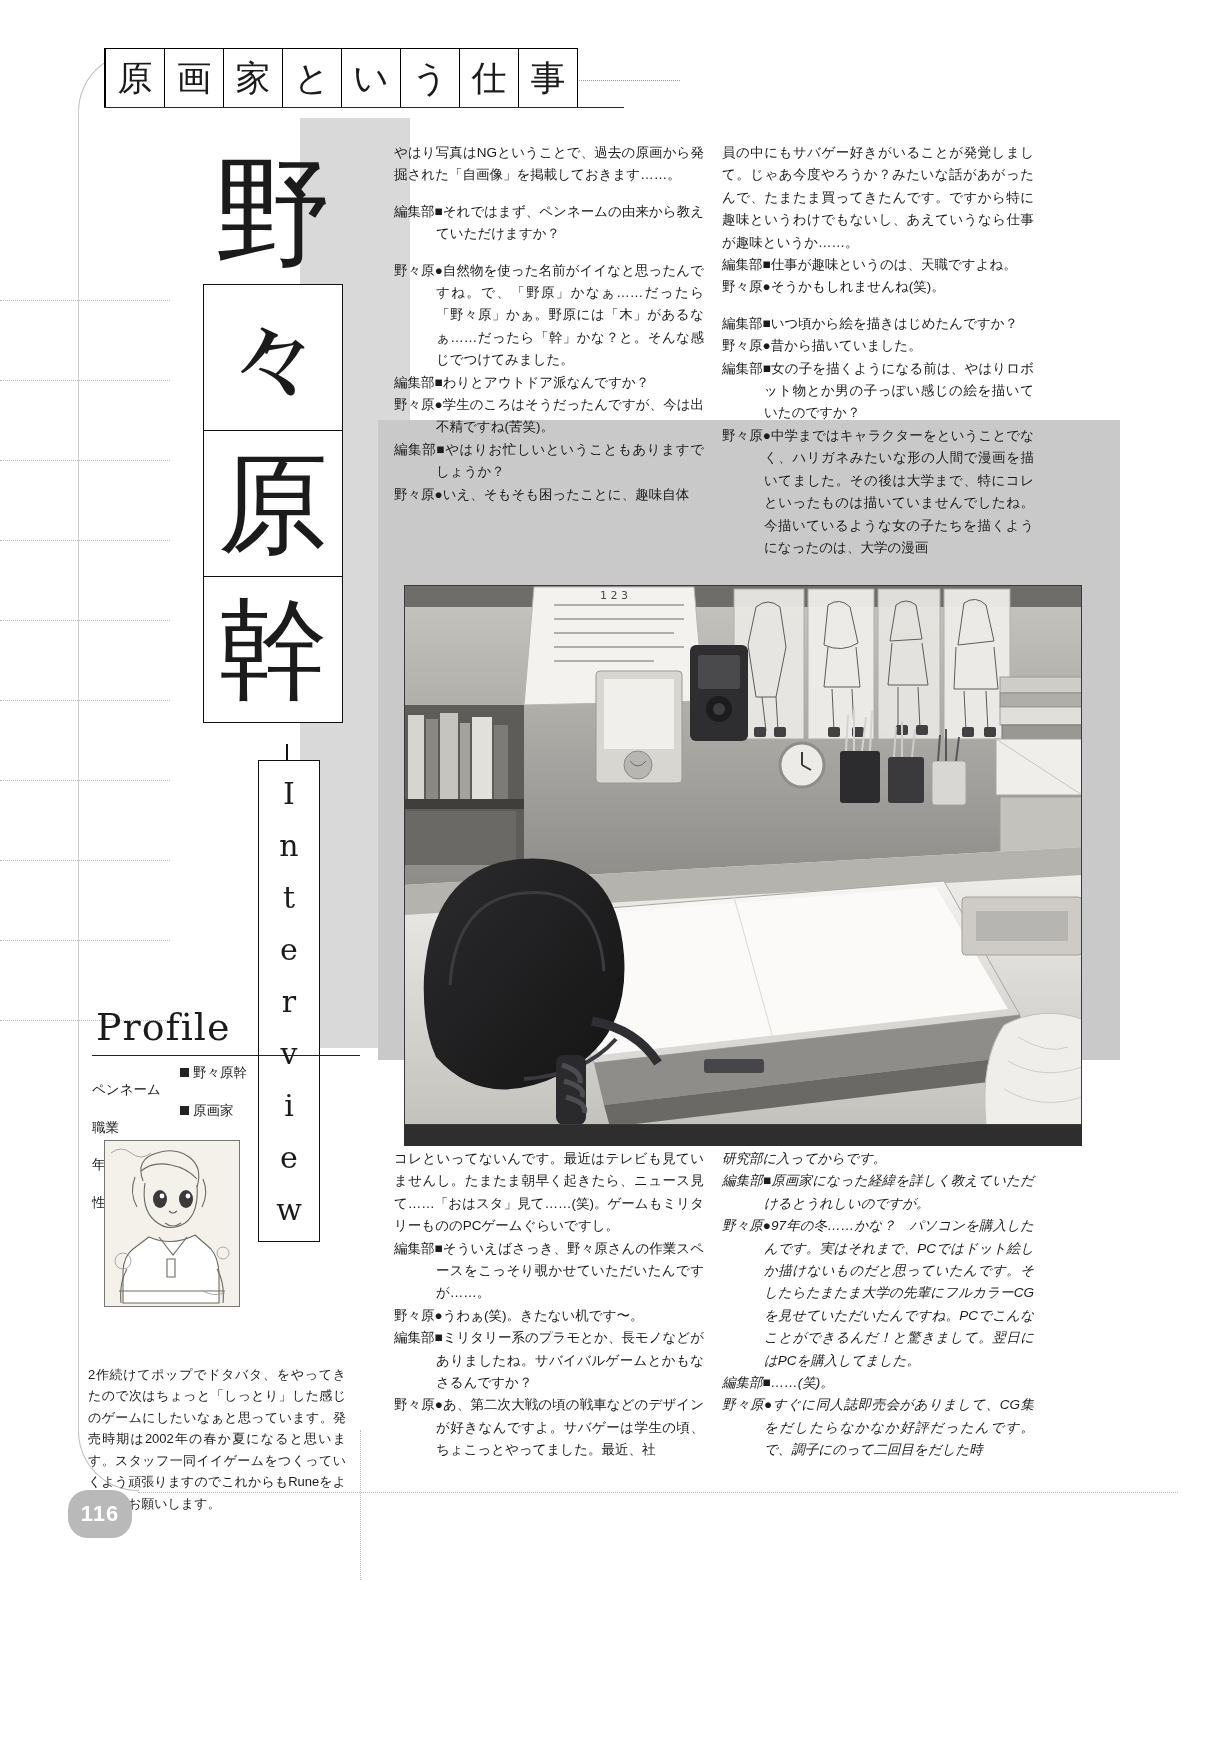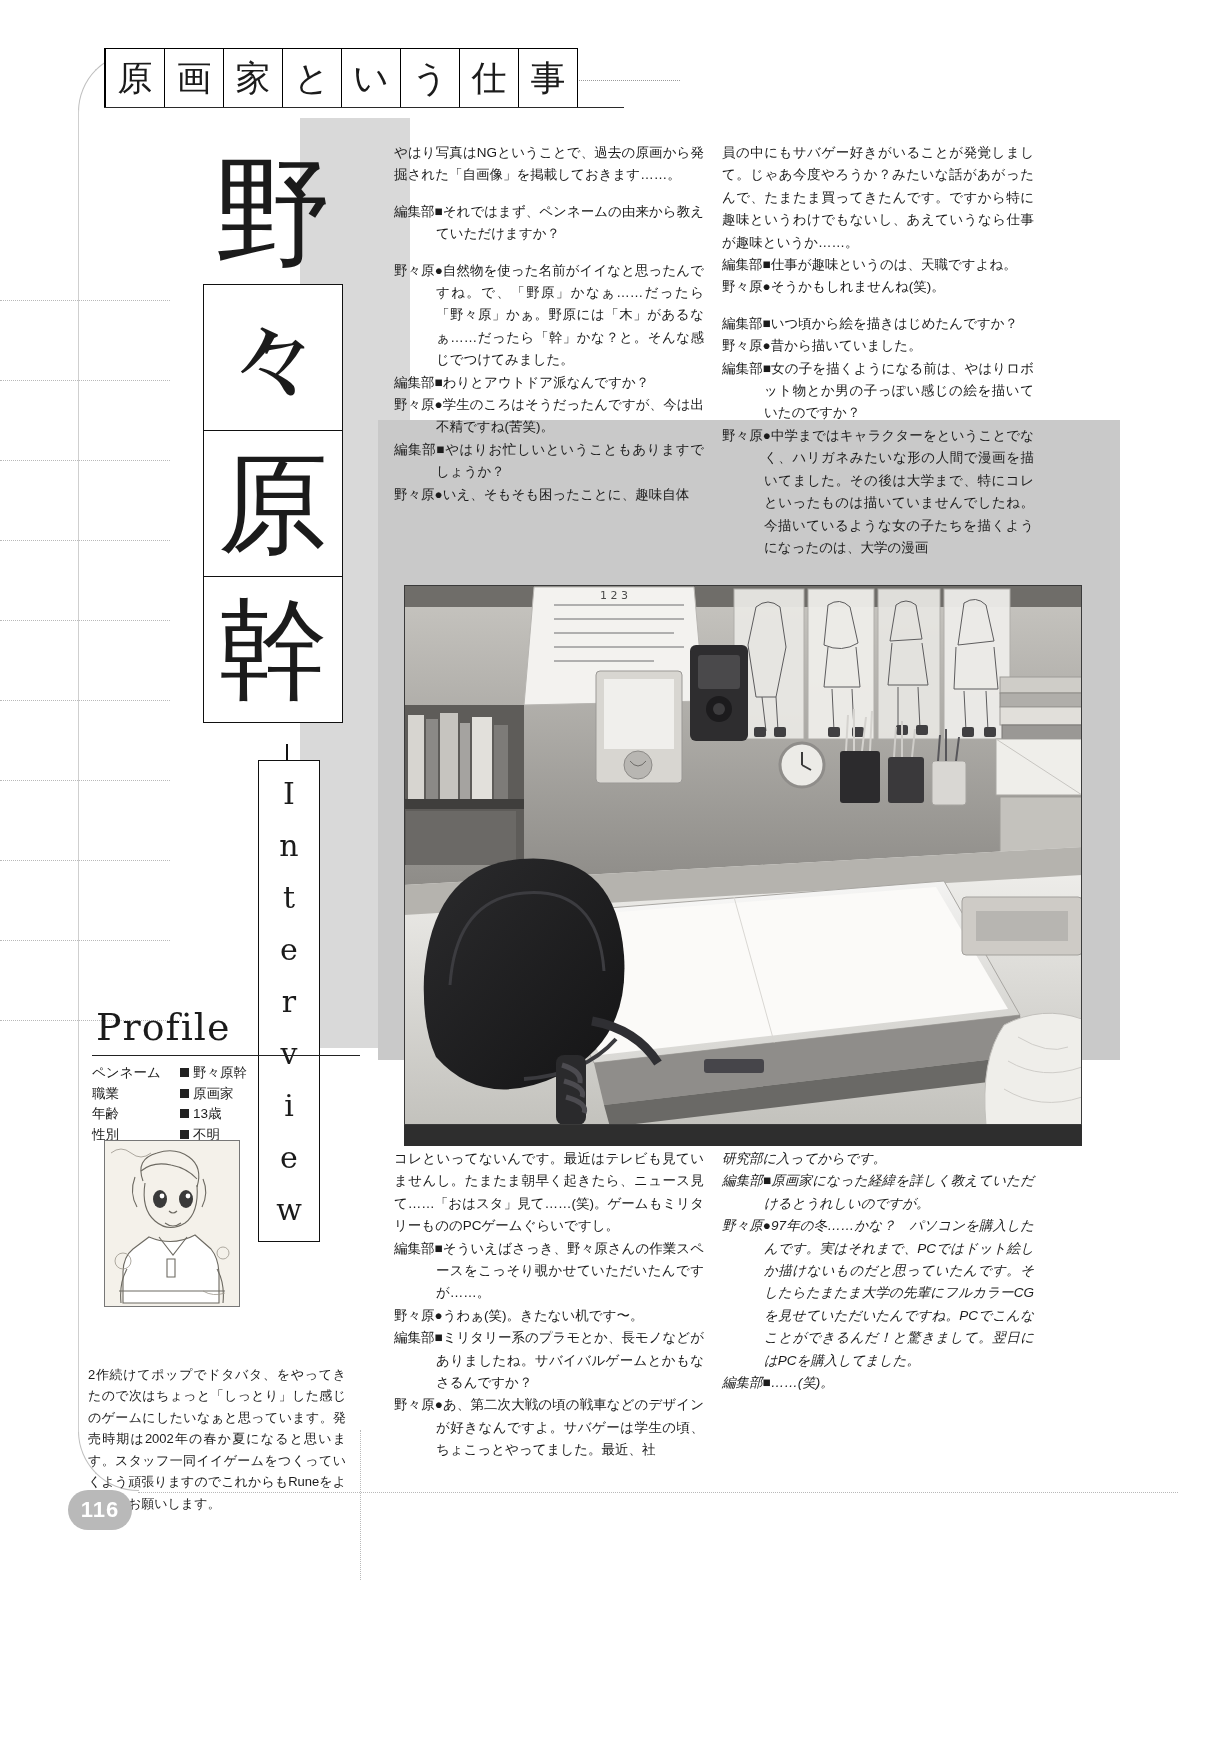--- a/index.html
+++ b/index.html
@@ -44,21 +44,21 @@
   .interview-col .ic{height:52px;display:flex;align-items:center;justify-content:center;
       font-family:"DejaVu Serif","Liberation Serif",serif;font-size:30px;}
   .interview-dot-top{position:absolute;left:286px;top:744px;width:2px;height:16px;background:#111;}
 
   
   .profile-title{position:absolute;left:96px;top:1005px;
       font-family:"DejaVu Serif","Liberation Serif",serif;font-size:38px;letter-spacing:1px;}
   .profile-rule{position:absolute;left:92px;top:1055px;width:268px;height:1px;background:#222;}
   .profile-list{position:absolute;left:92px;top:1063px;width:270px;font-size:13.5px;line-height:1.52;}
   .profile-list .row{display:flex;}
-  .profile-list .k{width:88px;}
+  .profile-list .k{width:88px;margin-top:17px;}
   .profile-list .v{flex:1;}
   .sq{display:inline-block;width:9px;height:9px;background:#222;margin-right:4px;}
 
   .sketch{position:absolute;left:104px;top:1140px;width:134px;height:165px;
       border:1px solid #777;background:#f3f0ea;overflow:hidden;}
   .sketch svg{display:block;}
 
   .profile-note{position:absolute;left:88px;top:1320px;width:258px;font-size:13px;line-height:1.65;
       text-align:justify;margin-top:44px;}
 
@@ -71,21 +71,21 @@
   #col-a{left:394px;top:142px;width:310px;}
   #col-b{left:722px;top:142px;width:312px;}
   #col-c{left:394px;top:1148px;width:310px;}
   #col-d{left:722px;top:1148px;width:312px;font-style:italic;}
 
   
   .photo{position:absolute;left:404px;top:585px;width:678px;height:561px;overflow:hidden;background:#2e2e2e;}
   .photo svg{display:block;}
 
   
-  .pagenum{position:absolute;left:68px;top:1490px;width:64px;height:40px;background:#b9b9b9;
+  .pagenum{position:absolute;left:68px;top:1490px;width:64px;height:48px;background:#b9b9b9;
       border-radius:20px;display:flex;align-items:center;justify-content:center;
       color:#fff;font-size:22px;font-weight:bold;letter-spacing:1px;}
 </style>
 </head>
 <body>
 
 <div class="corner-arc"></div>
 <div class="corner-arc-bl"></div>
 <div class="frame-line" style="left:78px;top:110px;width:1px;height:1322px;"></div>
 <div class="frame-line" style="left:137px;top:52px;width:1040px;height:0px;"></div>
@@ -230,20 +230,21 @@
   <p class="hang"><span>野々原●</span><span>うわぁ(笑)。きたない机です〜。</span></p>
   <p class="hang"><span>編集部■</span><span>ミリタリー系のプラモとか、長モノなどがありましたね。サバイバルゲームとかもなさるんですか？</span></p>
   <p class="hang"><span>野々原●</span><span>あ、第二次大戦の頃の戦車などのデザインが好きなんですよ。サバゲーは学生の頃、ちょこっとやってました。最近、社</span></p>
 </div>
 
 <div class="col" id="col-d">
   <p>研究部に入ってからです。</p>
   <p class="hang"><span>編集部■</span><span>原画家になった経緯を詳しく教えていただけるとうれしいのですが。</span></p>
   <p class="hang"><span>野々原●</span><span>97年の冬……かな？　パソコンを購入したんです。実はそれまで、PCではドット絵しか描けないものだと思っていたんです。そしたらたまたま大学の先輩にフルカラーCGを見せていただいたんですね。PCでこんなことができるんだ！と驚きまして。翌日にはPCを購入してました。</span></p>
   <p class="hang"><span>編集部■</span><span>……(笑)。</span></p>
+  <p class="hang"><span>野々原●</span><span>すぐに同人誌即売会がありまして、CG集をだしたらなかなか好評だったんです。で、調子にのって二回目をだした時</span></p>
 </div>
 
 <div class="photo">
   <svg width="678" height="540" viewBox="0 0 678 540">
     <defs>
       <linearGradient id="wall" x1="0" y1="0" x2="0" y2="1">
         <stop offset="0" stop-color="#c8c6c1"></stop>
           <stop offset="1" stop-color="#8e8c88"></stop>
       </linearGradient>
       <linearGradient id="deskg" x1="0" y1="0" x2="0" y2="1">

